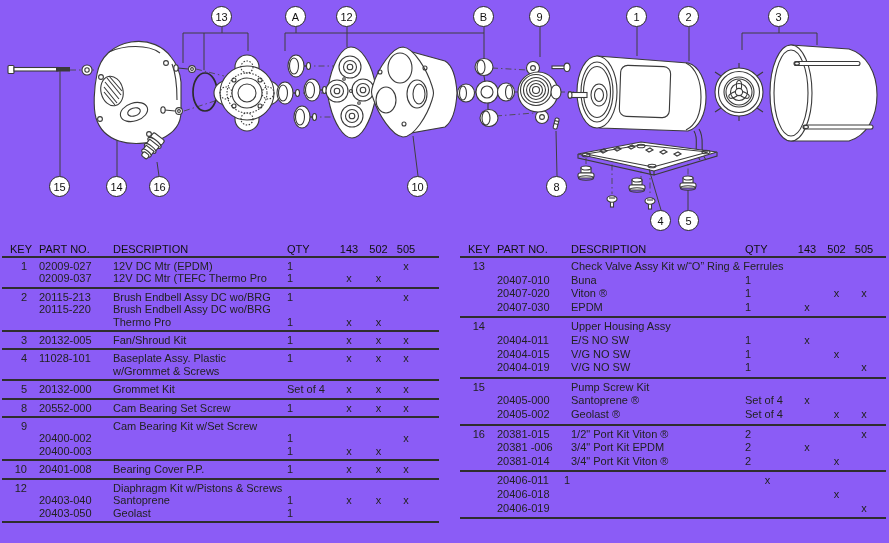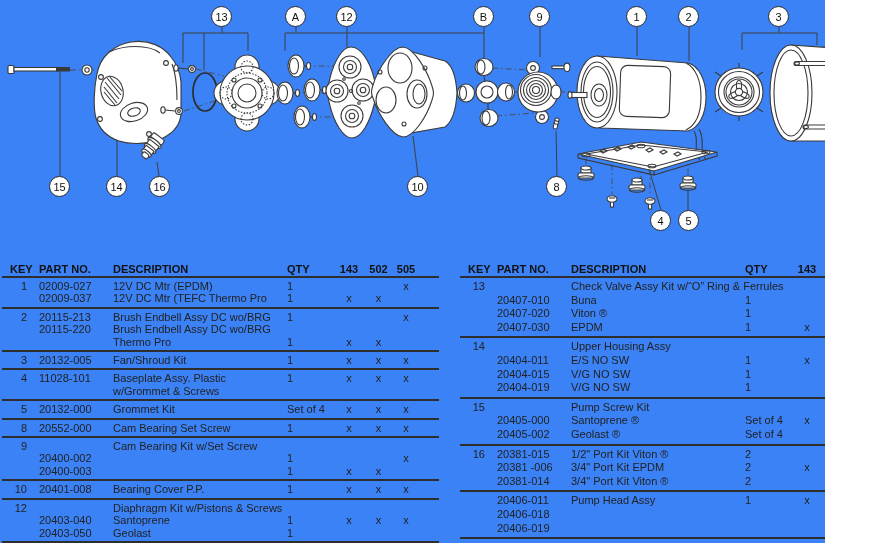--- a/index.html
+++ b/index.html
@@ -1,37 +1,37 @@
 <!DOCTYPE html>
 <html><head>
 <meta charset="utf-8">
 <style>
   html,body{margin:0;padding:0;background:#fff;}
-  #page{position:relative;width:825px;height:543px;background:#3b82f6;overflow:hidden;
+  #page{position:relative;width:889px;height:543px;background:#8b5cf6;overflow:hidden;
         font-family:"Liberation Sans", sans-serif;color:#1c1c1c;}
   
   #diagram{position:absolute;left:0;top:0;width:889px;height:240px;}
   .callout{position:absolute;width:21px;height:21px;border:1.6px solid #2a2a2a;border-radius:50%;
            background:#fff;font-size:11px;line-height:21px;text-align:center;color:#111;
            box-sizing:border-box;font-weight:400;}
   
   .ptable{position:absolute;top:242px;font-size:11px;color:#222;}
   #table-left{left:2px;width:437px;}
   #table-right{left:460px;width:426px;}
   .prow{display:grid;grid-template-columns:30px 74px 181px 45px 34px 25px 30px 1fr;}
   #table-left .pgroup .prow{line-height:12.4px;}
   #table-right .pgroup .prow{line-height:13.6px;}
   .pgroup{padding:2px 0;}
   .pc{white-space:nowrap;overflow:visible;}
   .c0{text-align:right;padding-right:5px;}
   .c1{padding-left:7px;}
   .c2{padding-left:7px;}
   .c3{text-align:left;}
   .c4,.c5,.c6{text-align:center;}
-  .phead{font-weight:bold;height:14px;line-height:14px;color:#111;margin-top:20px;}
+  .phead{font-weight:normal;height:14px;line-height:14px;color:#111;}
   .phead .c0{text-align:left;padding-left:8px;}
   .prule{height:0;border-top:2px solid #2e2e2e;margin:0;}
   svg .ln{stroke:#3a3a3a;stroke-width:1.1;fill:none;}
   svg .fw{stroke:#3a3a3a;stroke-width:1.1;fill:#fff;}
   svg .lead{stroke:#3f3f3f;stroke-width:1;fill:none;}
   svg .dd{stroke:#4a4a4a;stroke-width:0.9;fill:none;stroke-dasharray:6 3 1.5 3;}
   svg .thick{stroke:#2c2c2c;stroke-width:1.7;fill:none;}
 </style>
 </head>
 <body>
@@ -657,21 +657,20 @@
           <div class="pc c4"></div>
           <div class="pc c5">x</div>
           <div class="pc c6"></div>
         </div>
       </div>
       <div class="prule"></div>
       <div class="pgroup">
         <div class="prow">
           <div class="pc c0"></div>
           <div class="pc c1">20406-011</div>
-          <div class="pc c2">Pump Head Assy</div>
           <div class="pc c3">1</div>
           <div class="pc c4">x</div>
           <div class="pc c5"></div>
           <div class="pc c6"></div>
         </div>
         <div class="prow">
           <div class="pc c0"></div>
           <div class="pc c1">20406-018</div>
           <div class="pc c2"></div>
           <div class="pc c3"></div>

